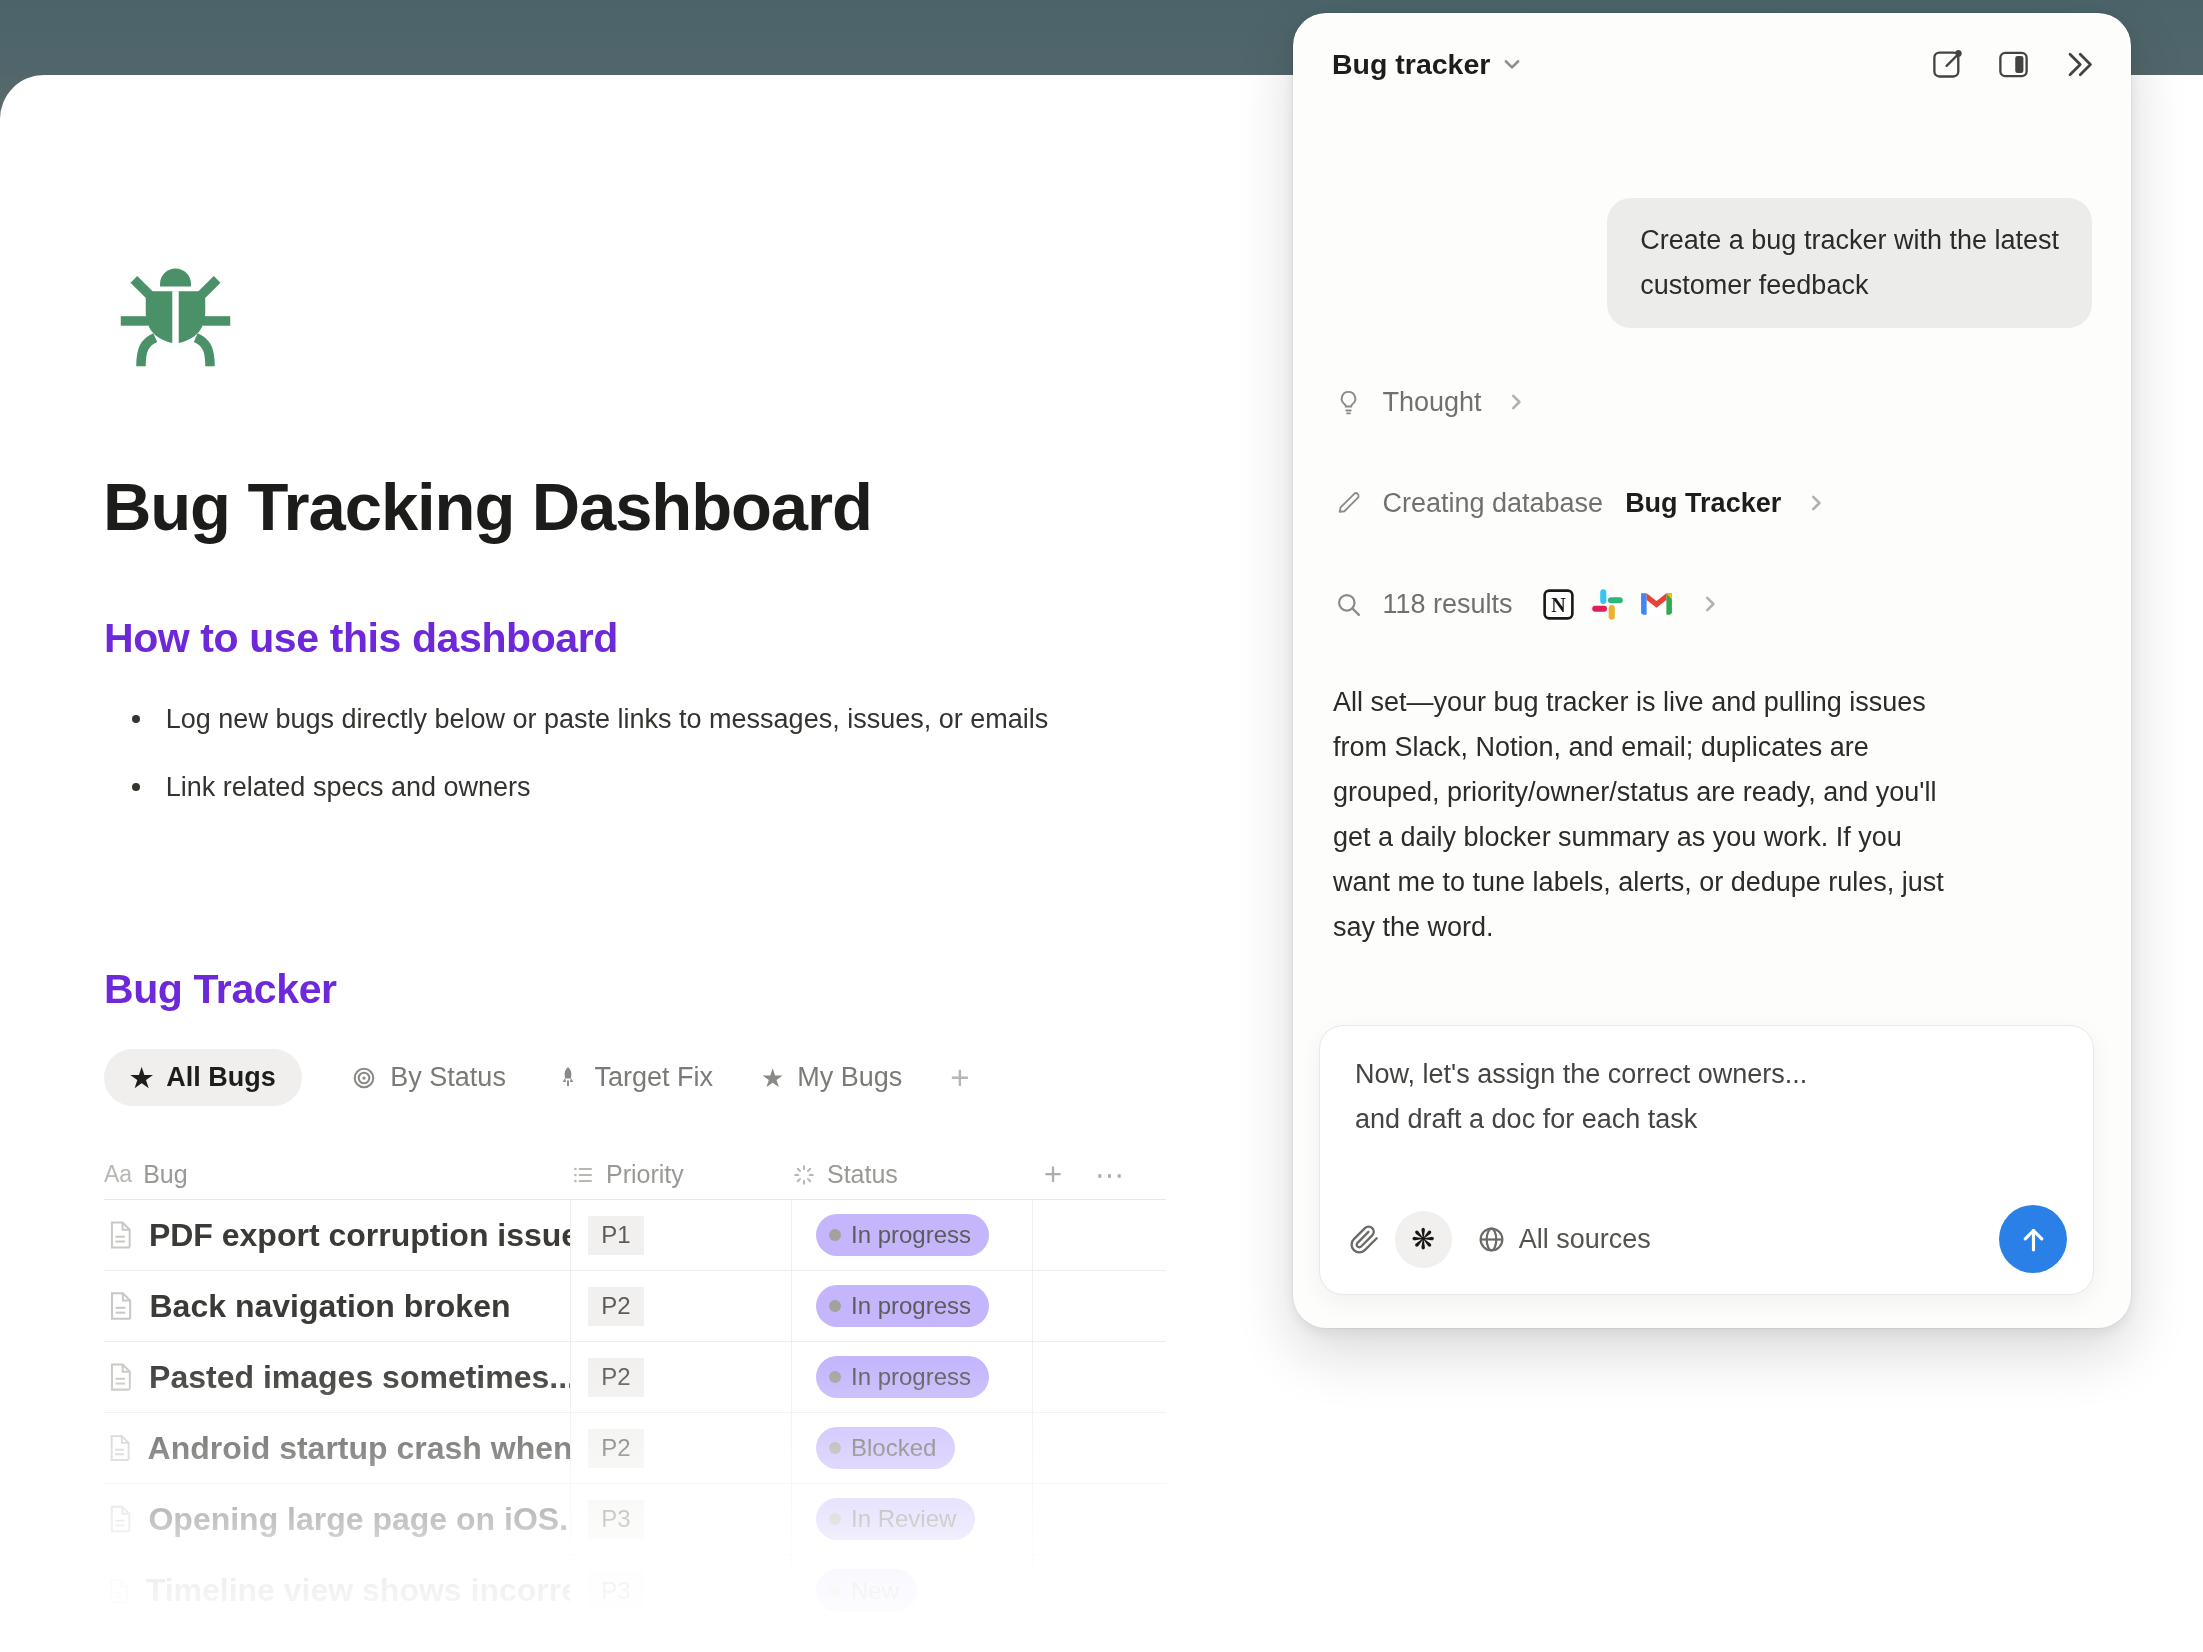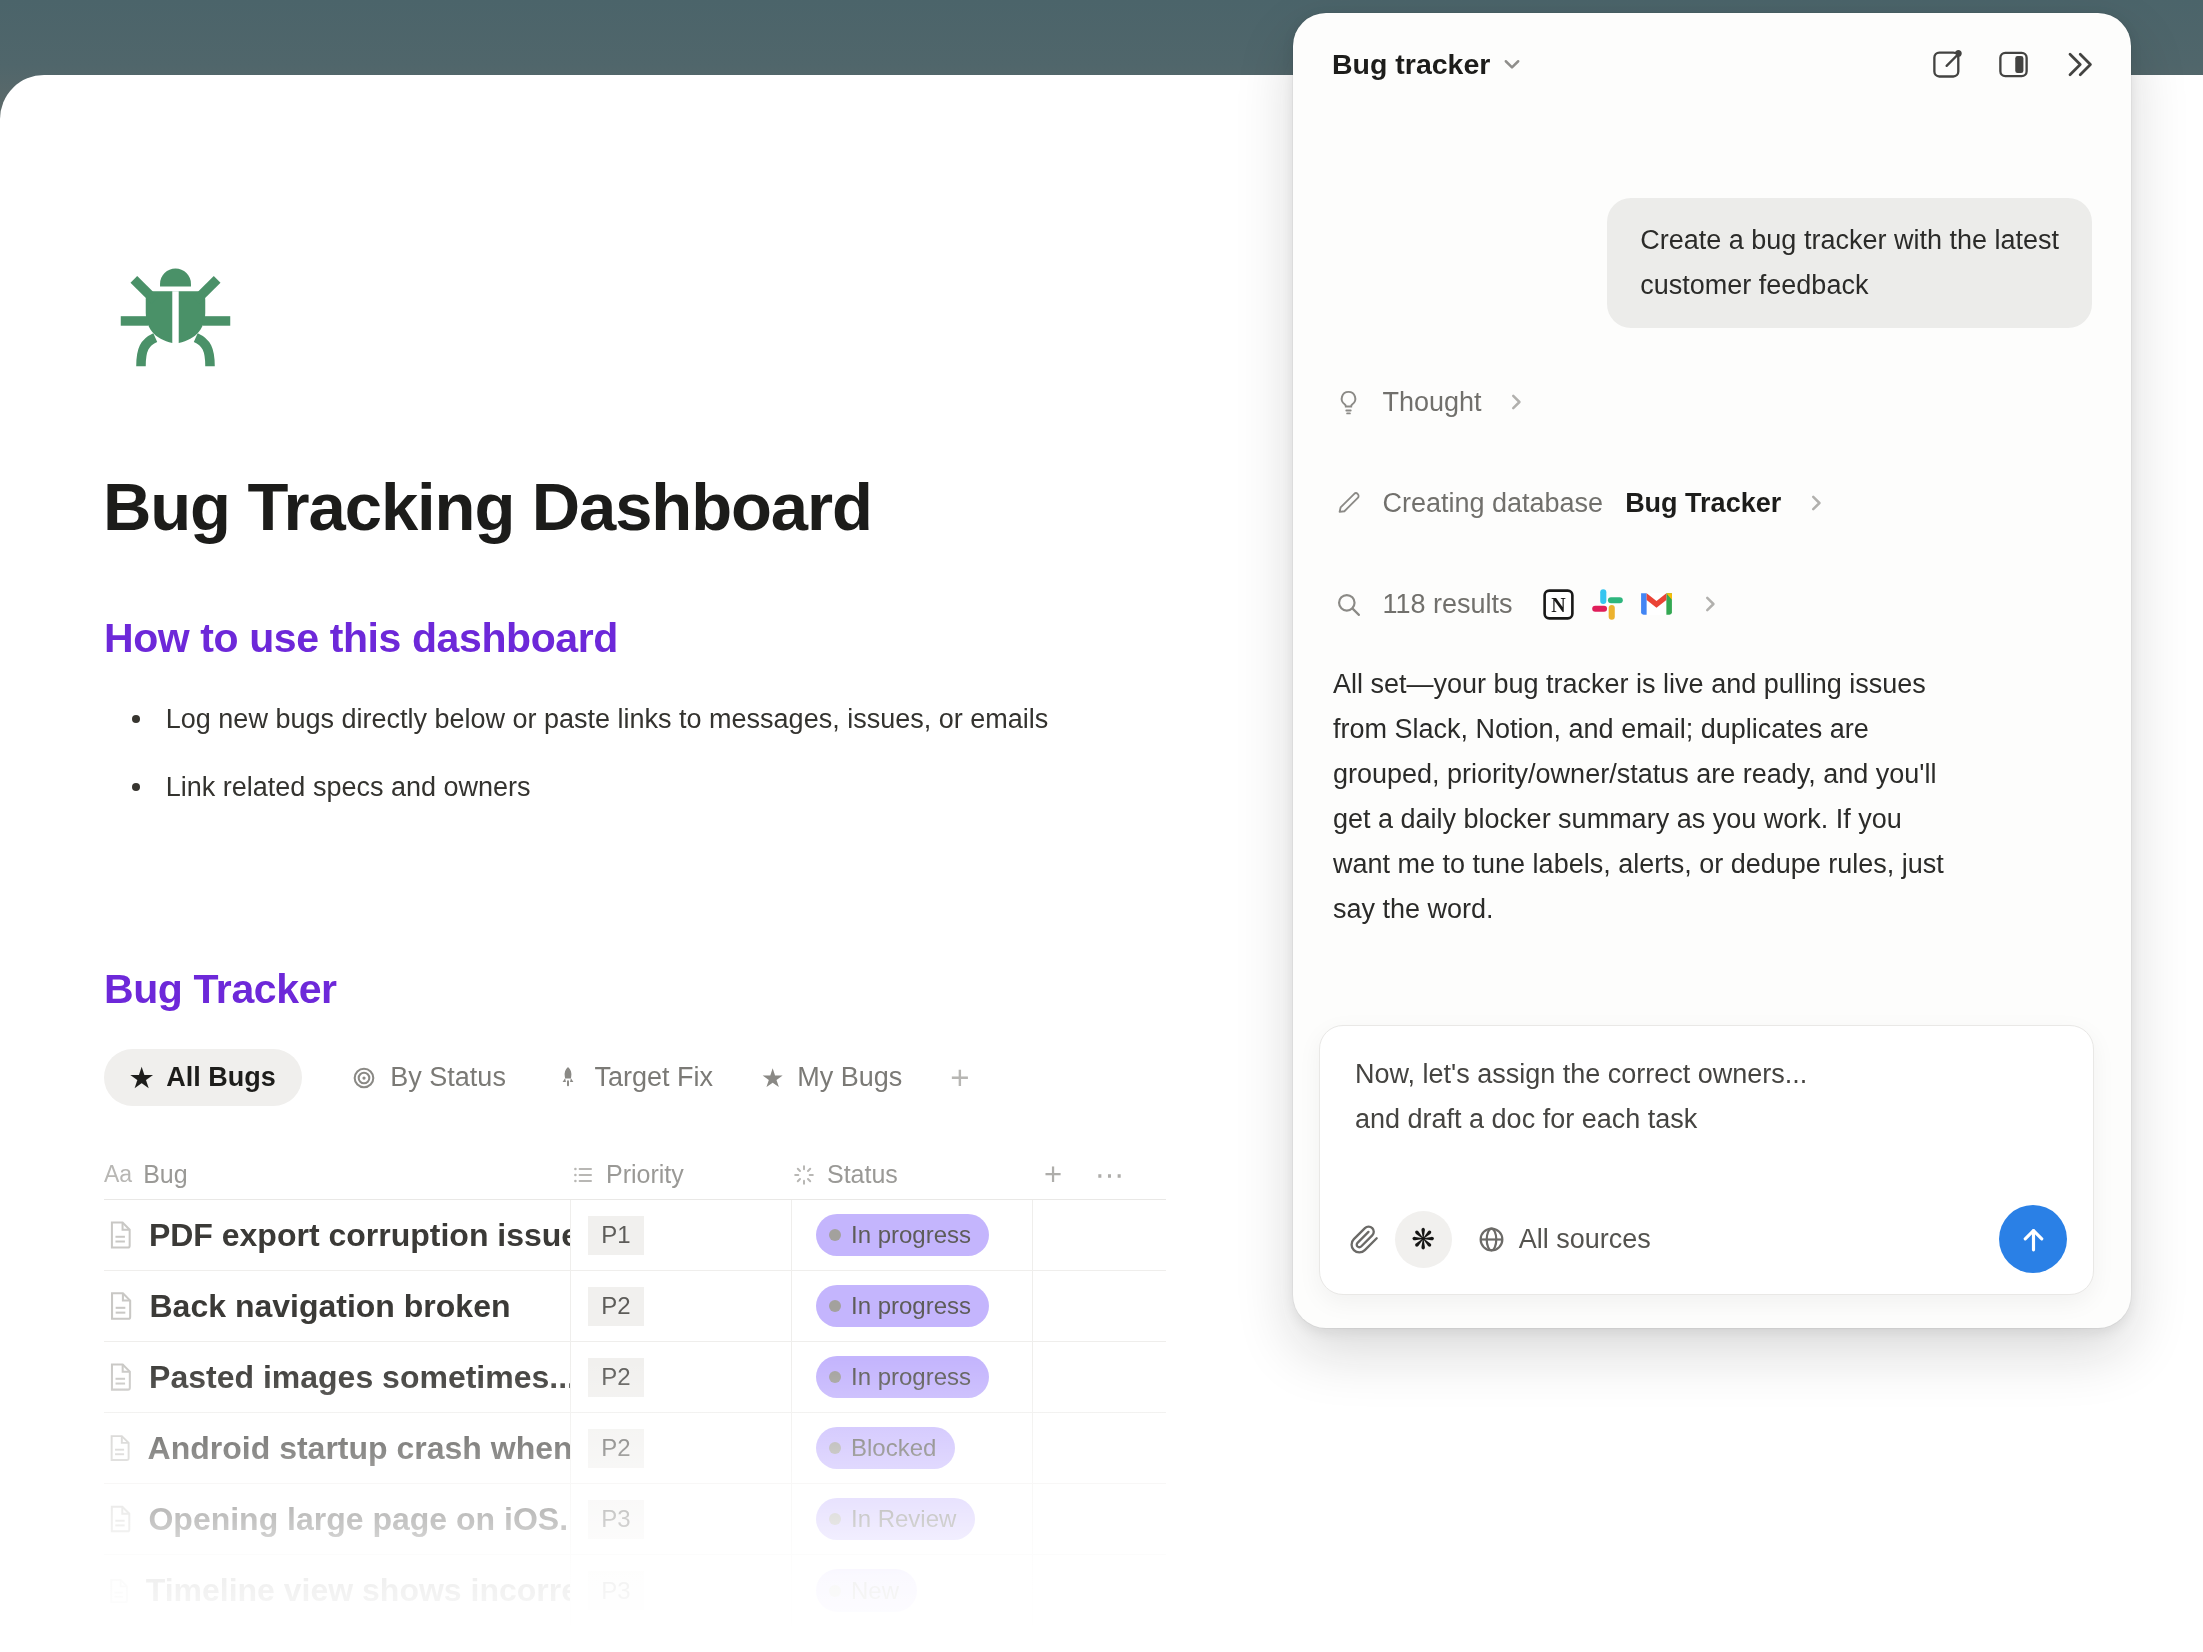--- a/index.html
+++ b/index.html
@@ -84,21 +84,21 @@
           white-space:pre-line;}
 
   .step{position:absolute;left:40px;display:flex;align-items:center;gap:18.4px;height:44px;
         font-size:27px;color:#71706c;cursor:pointer;white-space:nowrap;}
   .step-ico{width:31px;height:31px;display:flex;align-items:center;justify-content:center;color:#8b8a86;}
   .step-strong{color:#1d1d1b;font-weight:700;margin-left:3.7px;}
   .step-chev{color:#b1b0ad;display:flex;align-items:center;margin-left:5.5px;}
   .src-icons{display:flex;align-items:center;gap:12px;margin-left:9.2px;}
   .src{width:37px;height:37px;display:flex;align-items:center;justify-content:center;}
 
-  .answer{position:absolute;left:40px;top:649px;width:777px;font-size:27px;line-height:45px;
+  .answer{position:absolute;left:40px;top:667px;width:777px;font-size:27px;line-height:45px;
           color:#2b2b29;white-space:pre-line;}
 
   .composer{position:absolute;left:26px;top:1012px;width:775px;height:270px;background:#ffffff;
             border:1.4px solid #e9e8e6;border-radius:24px;box-shadow:0 7.3px 24px rgba(0,0,0,.05);cursor:text;}
   .draft{position:absolute;top:26px;left:35px;right:33px;font-size:27px;line-height:45px;
          color:#454441;white-space:pre-line;}
   .composer-bar{position:absolute;left:29px;right:26px;bottom:20px;height:70px;display:flex;align-items:center;}
   .c-clip{color:#6b6a67;display:flex;align-items:center;cursor:pointer;}
   .c-model{width:57px;height:57px;border-radius:50%;background:#f1f0ee;display:flex;align-items:center;
            justify-content:center;margin-left:14.7px;cursor:pointer;}

